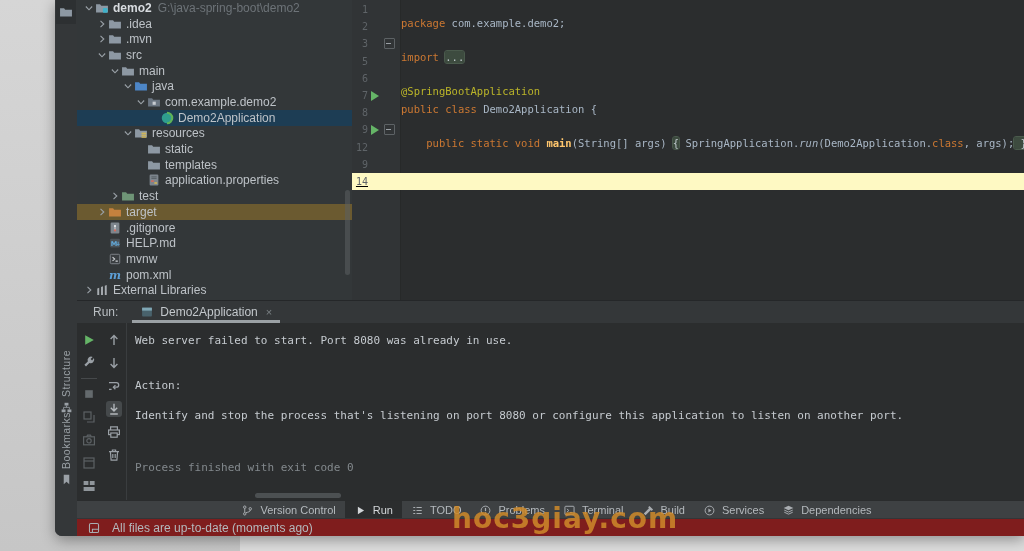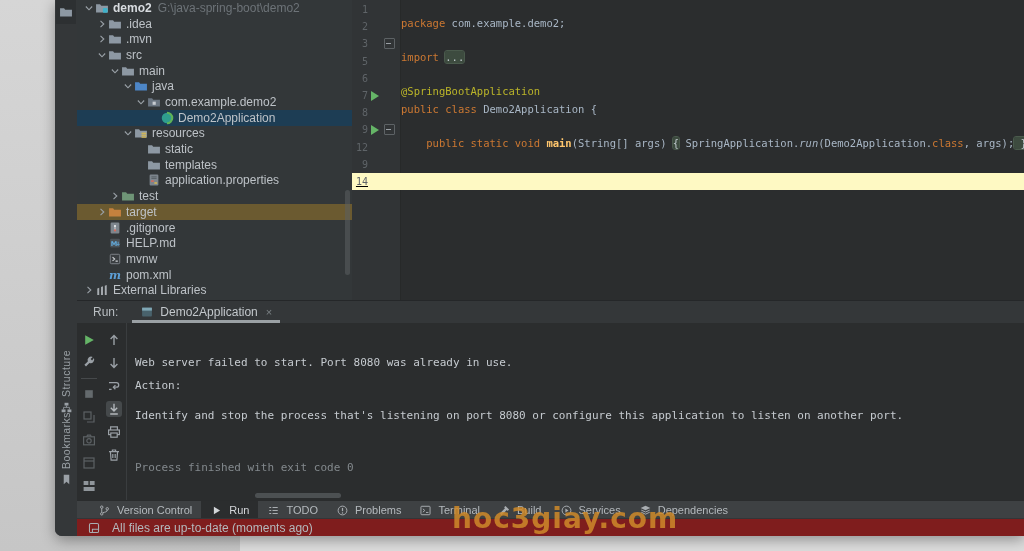--- a/index.html
+++ b/index.html
@@ -68,21 +68,21 @@
   .tb-col .sep{width:16px;height:1px;background:#46494b;flex:0 0 1px;}
   .tb-col .hl{background:#45494b;border-radius:3px;}
   .tb-col .push{margin-top:auto;margin-bottom:8px;}
   .console{position:absolute;left:49px;top:0;right:0;bottom:0;border-left:1px solid #3a3d3f;
            font-family:"DejaVu Sans Mono",monospace;font-size:11px;}
   .cline{position:absolute;left:8px;white-space:pre;color:#c6cbd0;}
   .cline.dim{color:#83898d;}
   .hthumb{position:absolute;left:128px;bottom:3px;width:86px;height:5px;background:#5b6063;border-radius:3px;opacity:.7;}
   
   .btoolbar{position:absolute;left:22px;top:500px;right:0;height:18px;background:#3e4143;border-top:1px solid #2a2c2d;
-            display:flex;align-items:stretch;padding-left:12px;}
+            display:flex;align-items:stretch;padding-left:12px;justify-content:center;}
   .bbtn{display:flex;align-items:center;gap:6px;padding:0 9px;color:#b4b9bd;font-size:11px;}
   .bbtn .icn{width:13px;height:13px;}
   .bbtn.active{background:#2b2d2e;color:#d3d6d9;}
   .statusbar{position:absolute;left:22px;top:518px;right:0;height:18px;background:#7f1d1d;border-top:1px solid #333638;
              display:flex;align-items:center;color:#b4b9bd;font-size:12px;}
   .statusbar .icn{width:14px;height:14px;margin-left:10px;margin-right:11px;}
   
   .watermark{position:absolute;left:452px;top:502px;font-size:28px;font-weight:bold;letter-spacing:1px;
              color:#cf8a2a;opacity:.85;font-family:"DejaVu Sans",sans-serif;z-index:5;}
   .icn svg{width:100%;height:100%;display:block;}
@@ -497,21 +497,21 @@
           <span class="icn ">
             <svg viewBox="0 0 16 16">
               <g fill="none" stroke="#9aa0a6" stroke-width="1.2">
                 <path d="M3 4.6h10M6.4 4.6V3h3.2v1.6M4.4 4.6l.7 8.6h5.8l.7-8.6M6.8 7v4M9.2 7v4"></path>
               </g>
             </svg>
           </span>
         </div>
       <div class="console" id="console">
         <div class="hthumb"></div>
-      <div class="cline" style="top: 33px;">Web server failed to start. Port 8080 was already in use.</div>
+      <div class="cline" style="top: 11px;">Web server failed to start. Port 8080 was already in use.</div>
           <div class="cline" style="top: 56px;">Action:</div>
           <div class="cline" style="top: 86px;">Identify and stop the process that's listening on port 8080 or configure this application to listen on another port.</div>
           <div class="cline dim" style="top: 138px;">Process finished with exit code 0</div>
         </div>
     </div>
   </div>
 
   <div class="btoolbar" id="btoolbar">
       <div class="bbtn">
         <span class="icn ">

